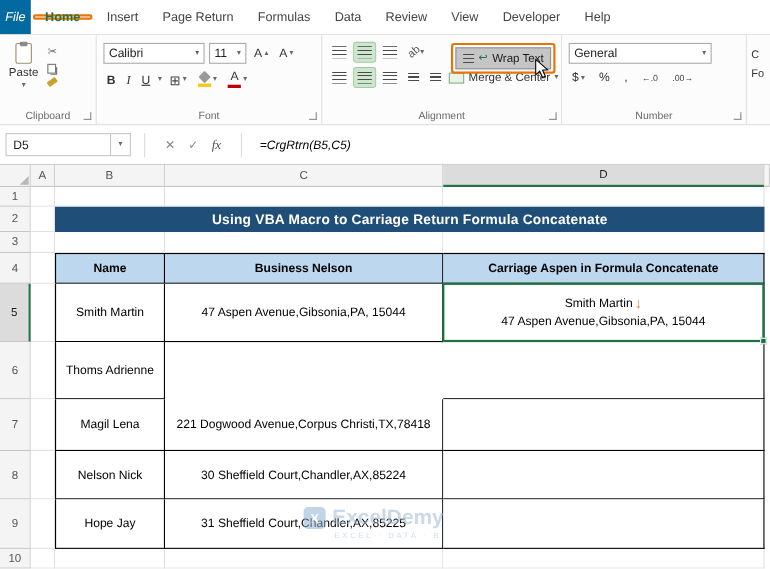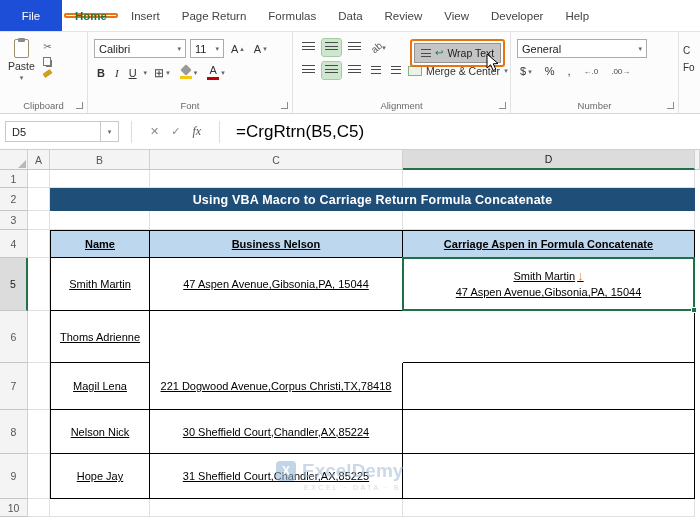--- a/index.html
+++ b/index.html
@@ -5,22 +5,22 @@
   * { margin:0; padding:0; box-sizing:border-box; }
   html,body { width:700px; height:517px; }
   body {
     position:relative; overflow:hidden; background:#fff;
     font-family:"Liberation Sans", sans-serif; color:#222;
   }
 
   
   .tabs { position:absolute; top:0; left:0; right:0; height:32px; background:#fff;
           display:flex; align-items:stretch; border-bottom:1px solid #e3e3e3; }
-  .file-tab { background:#1d4ed8; color:#fff; width:62px; display:flex; align-items:center;
-              justify-content:center; font-size:11.5px; cursor:default; }
+  .file-tab { background:#0369a1; color:#fff; width:28px; display:flex; align-items:center;
+              justify-content:center; font-size:11.5px; cursor:default;font-style:italic; }
   .tab { display:flex; align-items:center; padding:0 11px; font-size:11.5px; color:#444; }
   .tab.active { color:#217346; font-weight:bold; border:2px solid #E8740C; border-radius:2px;
                 margin:13px 2px; padding:0 9px; }
 
   
   .ribbon { position:absolute; top:32px; left:0; right:0; height:82px; background:#FCFCFC;
             border-bottom:1px solid #D6D6D6; display:flex; }
   .group { position:relative; border-right:1px solid #E2E2E2; padding:7px 4px 16px 6px; }
   .g-label { position:absolute; bottom:2px; left:0; right:0; text-align:center;
              font-size:9.5px; color:#6a6a6a; }
@@ -89,42 +89,42 @@
   
   .fbar { position:absolute; top:114px; left:0; right:0; height:36px; background:#fff;
           border-bottom:1px solid #CFCFCF; display:flex; align-items:center; padding-left:5px; }
   .name-box { width:96px; height:21px; border:1px solid #C8C8C8; display:flex; align-items:center;
               padding:0 6px; font-size:11px; color:#222; }
   .nb-chev { width:18px; height:21px; border:1px solid #C8C8C8; border-left:none; display:flex;
              align-items:center; justify-content:center; }
   .fsep { width:1px; height:22px; background:#DDD; margin:0 12px; }
   .fx-btn { color:#8a8a8a; font-size:11px; padding:0 6px; }
   .fx-it { font-style:italic; font-family:"Liberation Serif", serif; color:#555; font-size:12px; }
-  .formula-text { font-size:17px; color:#000; margin-left:4px; white-space:nowrap; }
+  .formula-text { font-size:11px; color:#000; margin-left:4px; white-space:nowrap;font-style:italic; }
 
   
   .sheet { position:absolute; top:150px; left:0; width:700px; height:367px; background:#fff;
            overflow:hidden; display:grid;
            grid-template-columns:28px 22px 100px 253px 292px 1fr;
            grid-template-rows:20px 18px 23px 19px 28px 53px 52px 47px 44px 45px 1fr; }
   .hdr { background:#F4F4F4; border-right:1px solid #D0D0D0; border-bottom:1px solid #C6C6C6;
          display:flex; align-items:center; justify-content:center; font-size:10.5px; color:#555; }
   .hdr.selcol { background:#DCDCDC; border-bottom:2px solid #217346; color:#1c1c1c; }
   .rh.selrow { background:#DCDCDC; border-right:2px solid #217346; color:#1c1c1c; }
   .corner { position:relative; }
   .corner::after { content:""; position:absolute; right:1px; bottom:1px; width:0; height:0;
                    border-left:8px solid transparent; border-bottom:8px solid #B8B8B8; }
   .cell { border-right:1px solid #E0E0E0; border-bottom:1px solid #E0E0E0; background:#fff; }
 
   .banner { grid-area:3/3/4/6; background:#1F4E78; color:#fff; display:flex; align-items:center;
             justify-content:center; font-weight:bold; font-size:12.5px; letter-spacing:.2px; }
 
   .tc { border-right:1px solid #000; border-bottom:1px solid #000; background:#fff;
         display:flex; align-items:center; justify-content:center; text-align:center;
-        font-size:11px; color:#000; padding:0 2px; position:relative;text-decoration:underline; }
+        font-size:11px; color:#000; padding:0 2px; position:relative; }
   .tc.lft { border-left:1px solid #000; }
   .tc.top { border-top:1px solid #000; }
   .th { background:#BDD7EE; font-weight:bold; }
   .result0 { flex-direction:column; line-height:1.5; }
   .rline { display:flex; align-items:center; justify-content:center; }
   .arrow { color:#ED7D31; font-weight:bold; font-size:13px; margin-left:2px; line-height:1; }
   .sel-outline { position:absolute; inset:-1px; border:2px solid #1E7145; pointer-events:none; z-index:3; }
   .fill-handle { position:absolute; right:-3px; bottom:-3px; width:6px; height:6px;
                  background:#1E7145; border:1px solid #fff; z-index:4; }
 

